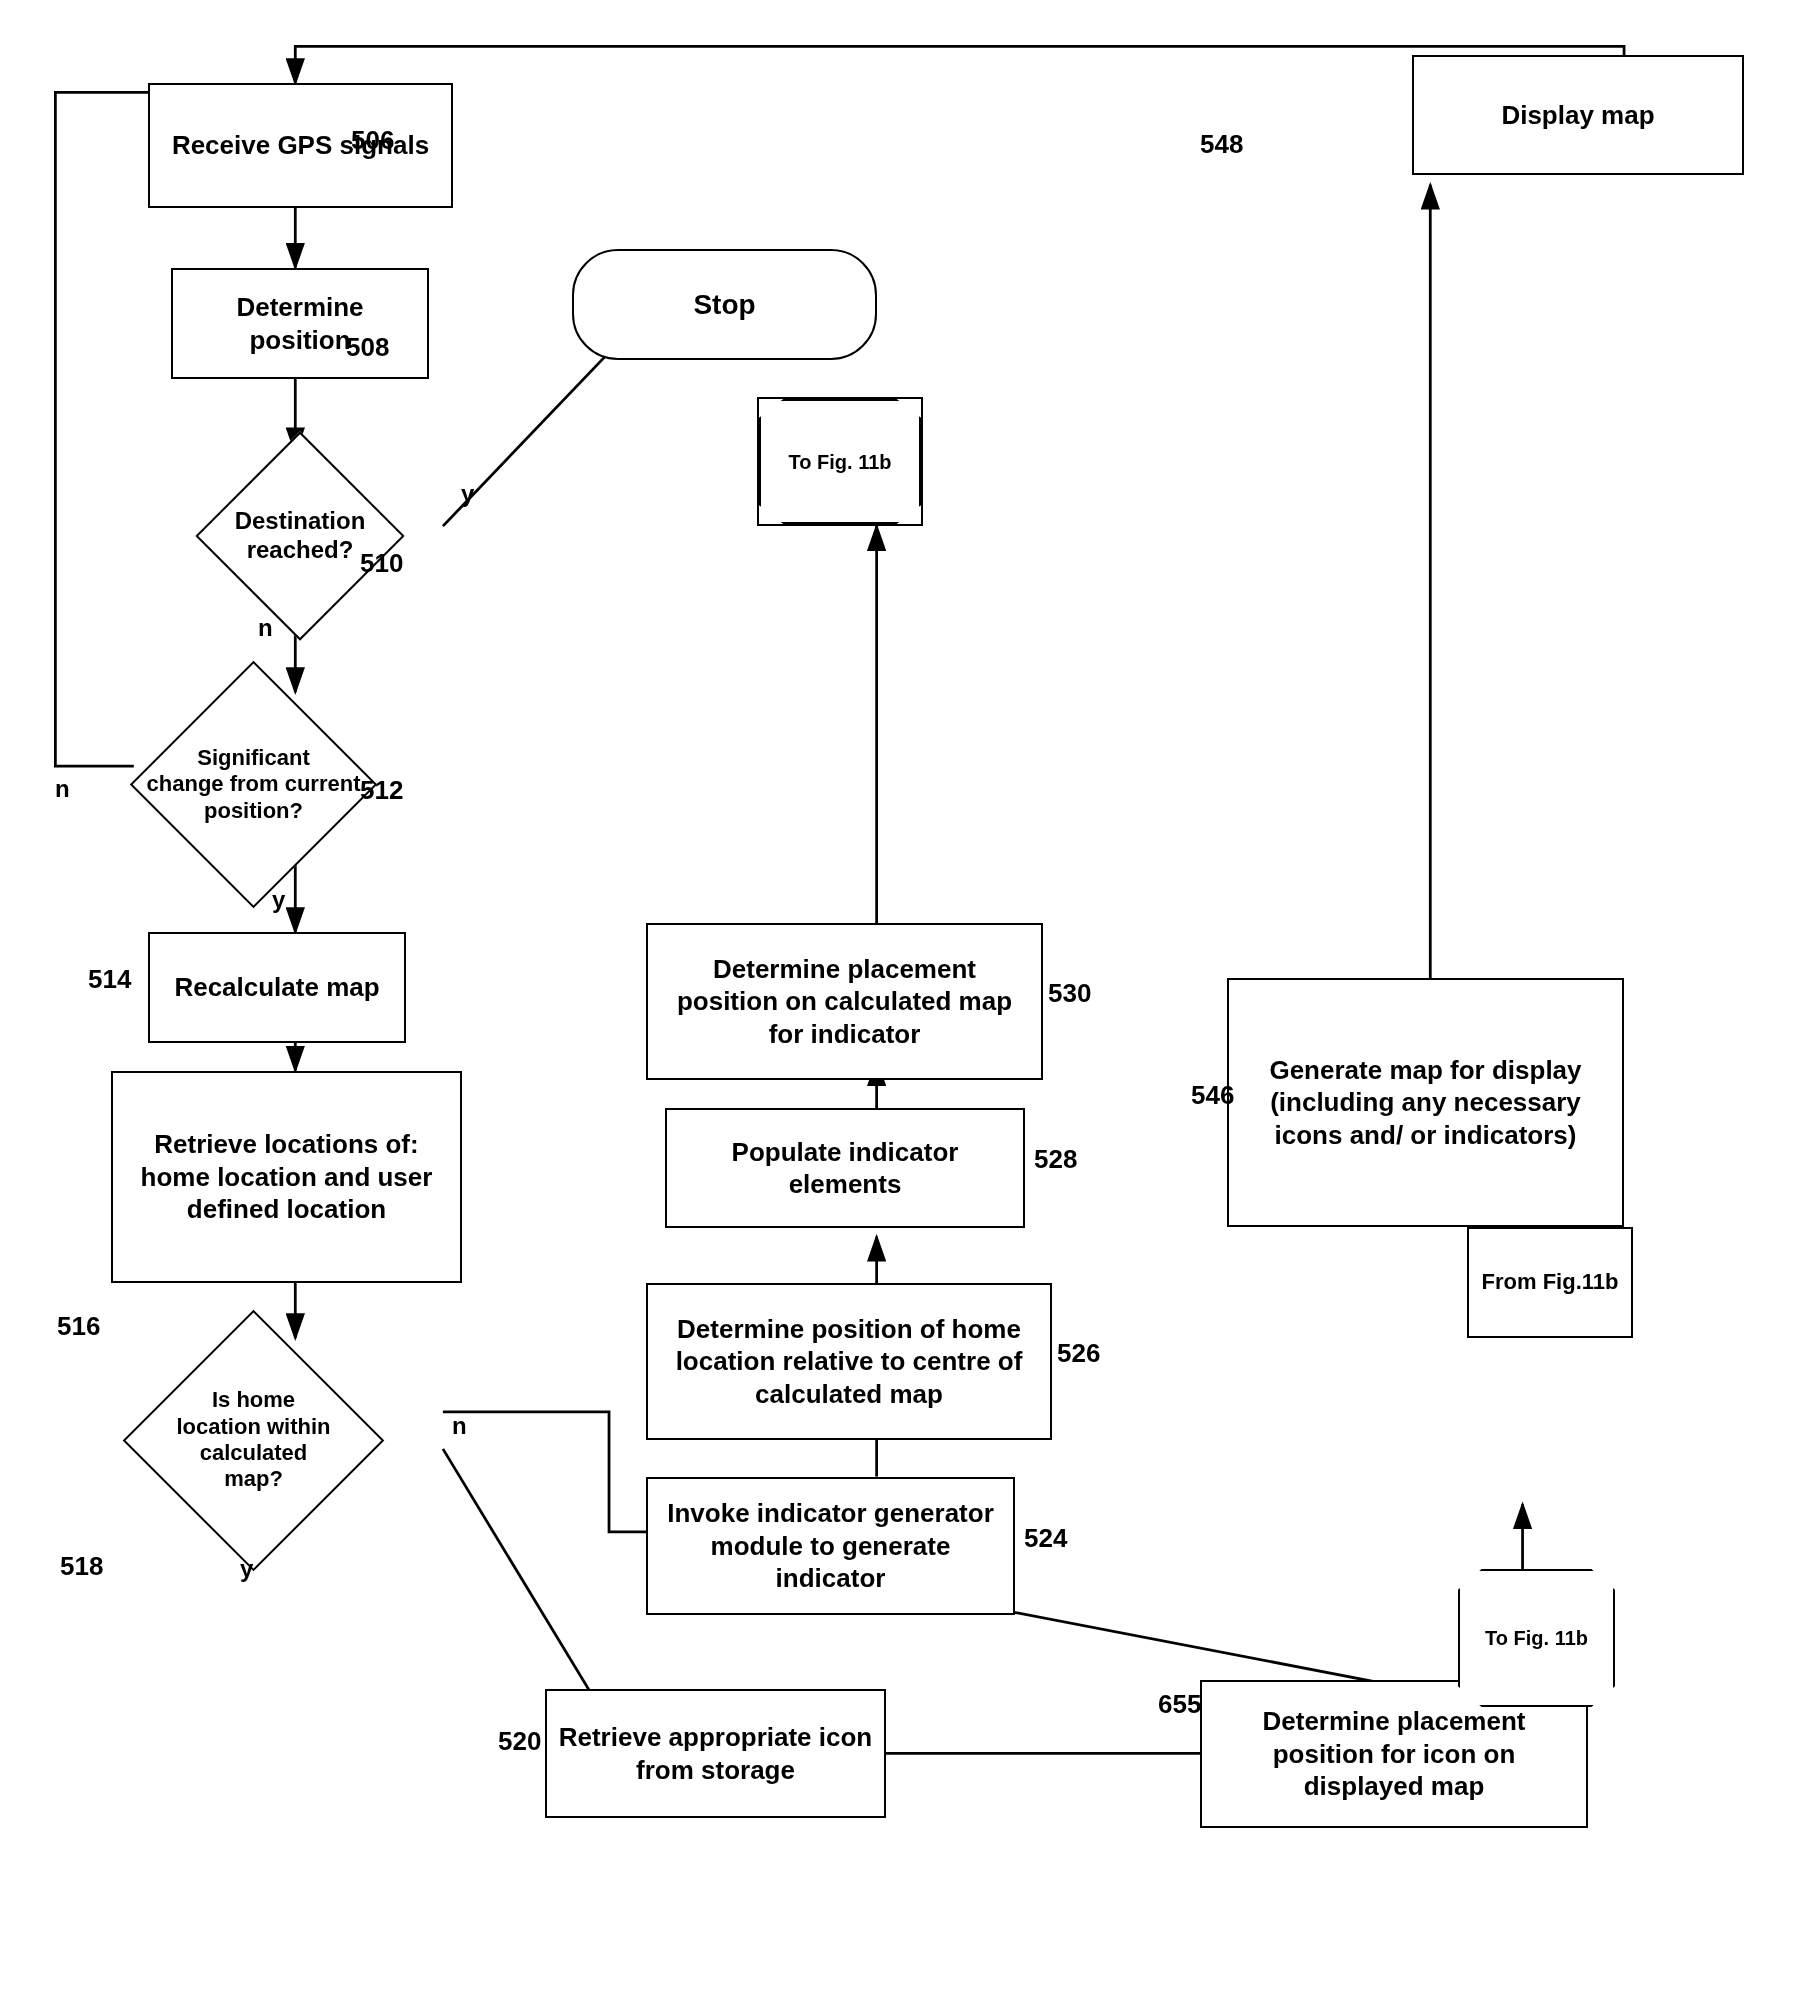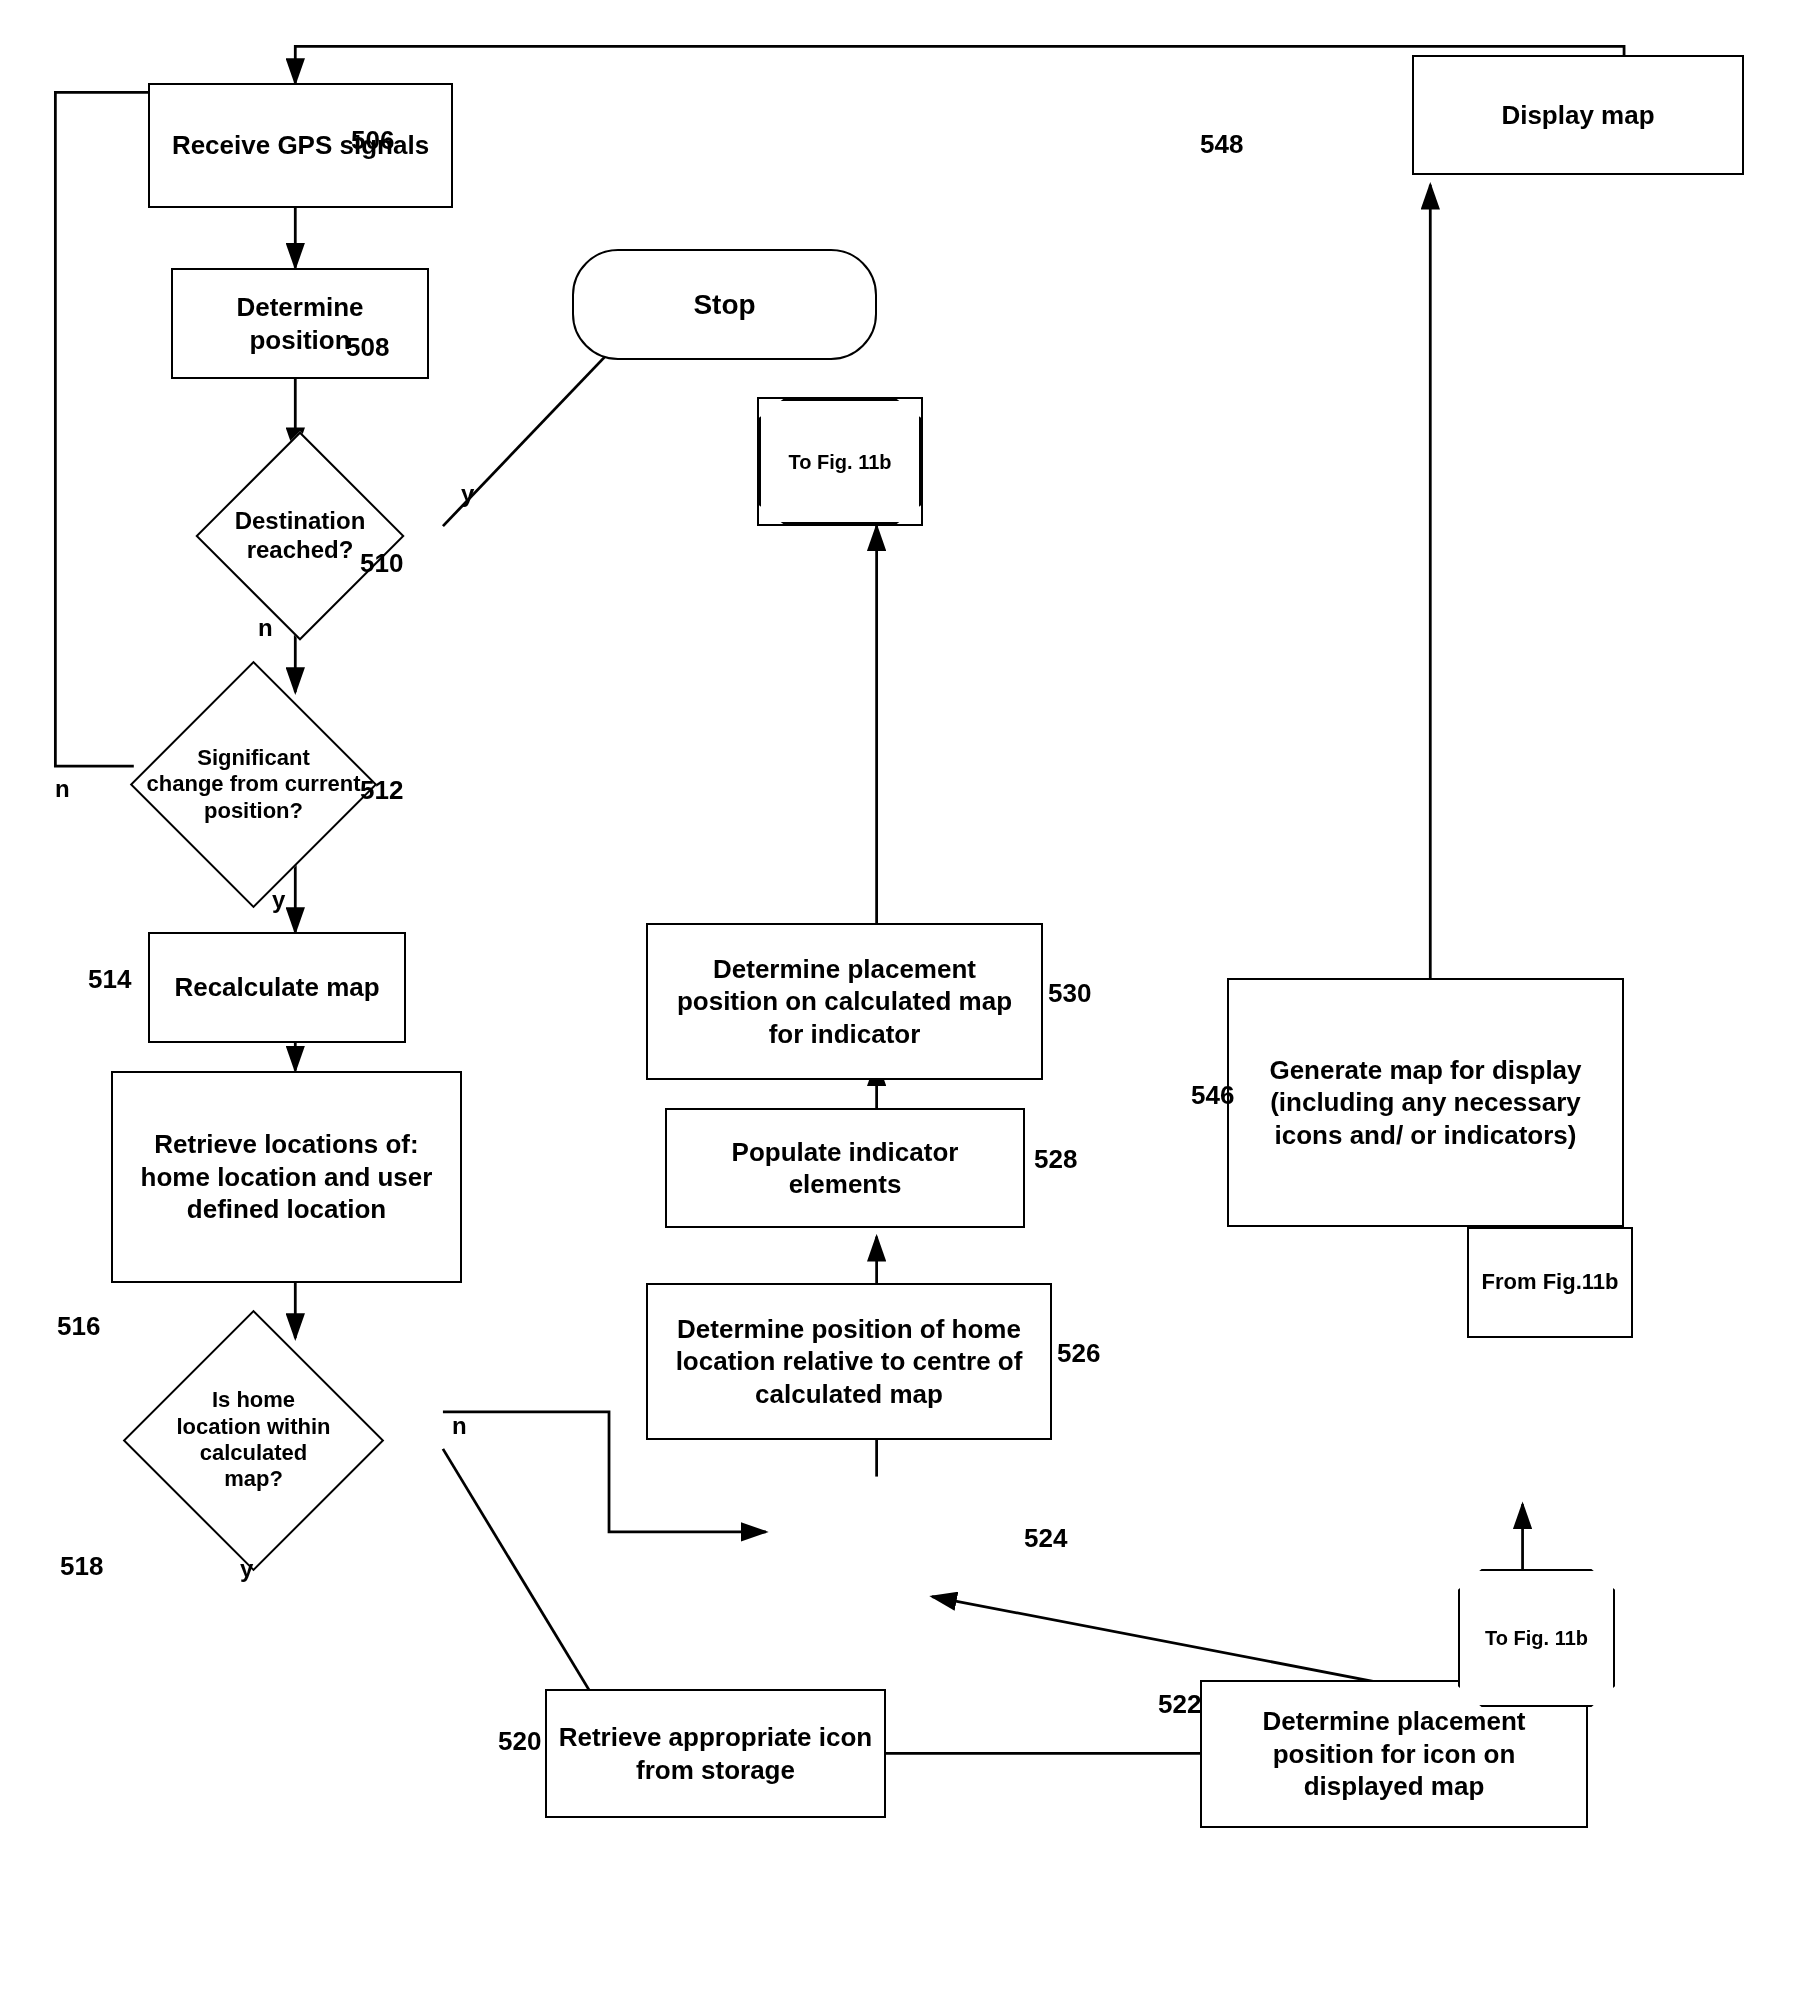--- a/index.html
+++ b/index.html
@@ -233,29 +233,34 @@
 appropriate icon
 from storage</span>
   </div>
 
   <div class="box" style="left:1200px; top:1680px; width:388px; height:148px;">
     <span>Determine placement
 position for icon on
 displayed map</span>
   </div>
 
-  <div class="step-num" style="left:1158px; top:1689px;">522</div>
+  <div class="step-num" style="left:1158px; top:1689px;">655</div>
 
   <div style="position:absolute; left:1458px; top:1569px; width:157px; height:138px;">
     <div style="position:absolute;top:0;left:0;right:0;bottom:0;border:2.3px solid #000;clip-path:polygon(15% 0%, 85% 0%, 100% 15%, 100% 85%, 85% 100%, 15% 100%, 0% 85%, 0% 15%);background:#fff;display:flex;align-items:center;justify-content:center;">
       <span style="font-size:20px;font-weight:bold;text-align:center;line-height:1.3;">To Fig.
 11b</span>
     </div>
   </div>
 
+  <div class="box" style="left:646px; top:1477px; width:369px; height:138px;">
+    <span>Invoke indicator
+generator module to
+generate indicator</span>
+  </div>
 
   <div class="step-num" style="left:1024px; top:1523px;">524</div>
 
   <div class="box" style="left:646px; top:1283px; width:406px; height:157px;">
     <span>Determine position
 of home location
 relative to centre of
 calculated map</span>
   </div>
 

